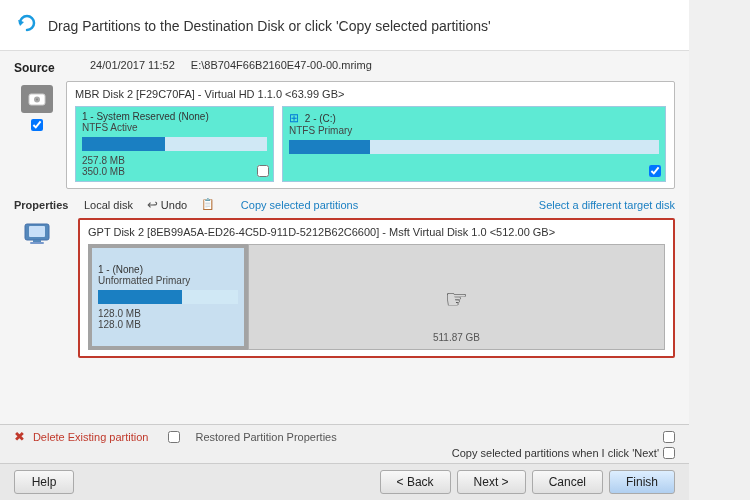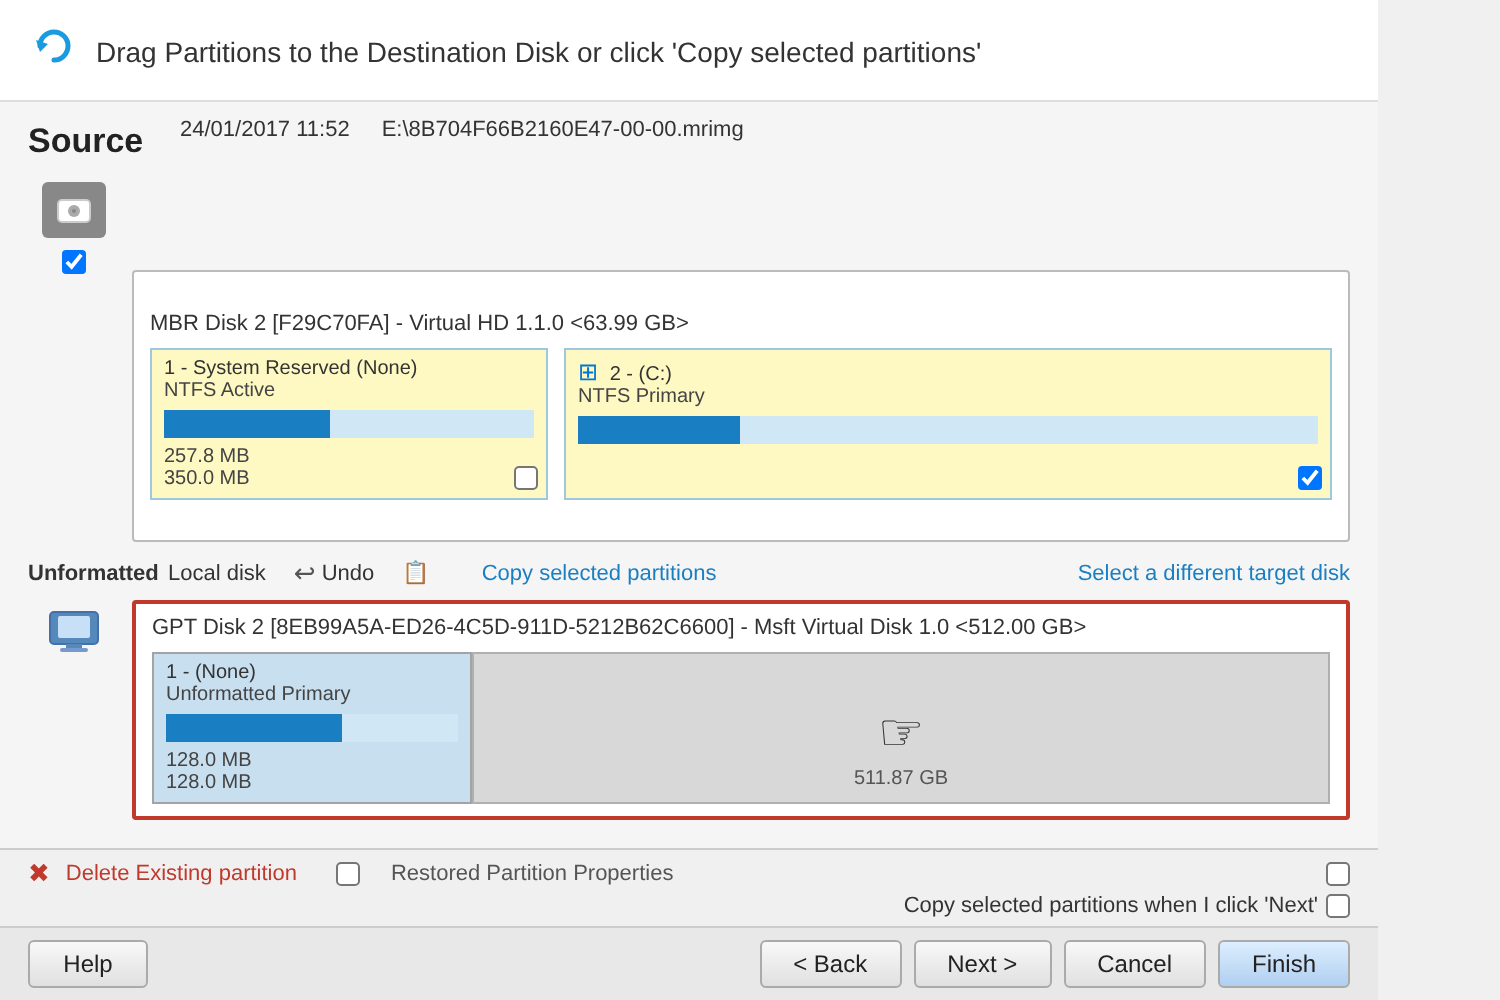--- a/index.html
+++ b/index.html
@@ -48,35 +48,34 @@
     }
     .section-label {
       font-weight: 600;
       font-size: 11px;
       min-width: 70px;
     }
     .disk-panel {
       background: #fff;
       border: 1px solid #bbb;
       border-radius: 2px;
-      padding: 20px 8px;
-      margin-top: 48px;
+      padding: 6px 8px;
     }
     .disk-title {
       font-size: 11px;
       color: #333;
       margin-bottom: 6px;
     }
     .partitions-row {
       display: flex;
       gap: 8px;
     }
     .partition-box {
       flex: 1;
-      background: #fef9c3;
+      background: #5eead4;
       border: 1px solid #a0c8e0;
       padding: 4px 6px;
       position: relative;
     }
     .partition-box.win {
       flex: 2;
     }
     .partition-name {
       font-size: 10px;
       color: #333;
@@ -168,22 +167,22 @@
       color: #333;
       margin-bottom: 6px;
     }
     .dest-partitions-row {
       display: flex;
       gap: 0;
     }
     .dest-partition-left {
       width: 160px;
       background: #c8dff0;
-      border: 1px solid #a3a3a3;
-      padding: 4px 6px;
+      border: 4px solid #a3a3a3;
+      padding: 16px 6px;
     }
     .dest-partition-right {
       flex: 1;
       background: #d8d8d8;
       border: 1px solid #b0b0b0;
       display: flex;
       flex-direction: column;
       align-items: center;
       justify-content: center;
       min-height: 70px;
@@ -299,21 +298,21 @@
         <path d="M4 11 A7 7 0 1 1 11 18" stroke="#1a9be0" stroke-width="2.5" fill="none" stroke-linecap="round"></path>
         <polygon points="2,8 4,14 8,10" fill="#1a9be0"></polygon>
       </svg>
     </span>
     <span class="header-title">Drag Partitions to the Destination Disk or click 'Copy selected partitions'</span>
   </div>
 
   <div class="content">
 
     <div class="section-row">
-      <div style="min-width:70px; font-weight:600; font-size:17px; padding-top:2px;">Source</div>
+      <div style="min-width:70px; font-weight:600; font-size:12px; padding-top:2px;">Source</div>
       <div style="font-size:11px; display:flex; gap:16px; color:#333;">
         <span>24/01/2017 11:52</span>
         <span>E:\8B704F66B2160E47-00-00.mrimg</span>
       </div>
     </div>
 
     <div class="section-row" style="align-items:stretch;">
 
       <div style="display:flex; flex-direction:column; align-items:center; gap:4px; min-width:46px; padding-top:4px;">
         <div class="disk-icon-gray">
@@ -352,21 +351,21 @@
             <div class="partition-bar-container">
               <div class="partition-bar" style="width:22%;"></div>
             </div>
             <input type="checkbox" class="partition-checkbox" checked="" style="">
           </div>
         </div>
       </div>
     </div>
 
     <div class="dest-toolbar" style="margin-top:2px;">
-      <span class="section-label">Unformatted</span>
+      <span class="section-label">Properties</span>
       <span class="dest-local">Local disk</span>
       <span class="dest-undo">
         <span class="undo-arrow">↩</span>
         <span>Undo</span>
       </span>
       <span style="margin-right:6px; color:#888;">📋</span>
       <a class="dest-link">Copy selected partitions</a>
       <span class="dest-spacer"></span>
       <a class="dest-link">Select a different target disk</a>
     </div>
@@ -377,21 +376,21 @@
         <div style="color:#5588bb; font-size:22px;">
           <svg width="28" height="26" viewBox="0 0 28 26" fill="none">
             <rect x="2" y="2" width="24" height="16" rx="2" fill="#5588bb" stroke="#4470aa" stroke-width="1"></rect>
             <rect x="6" y="4" width="16" height="11" rx="1" fill="#c8dff8"></rect>
             <rect x="10" y="18" width="8" height="2" fill="#5588bb"></rect>
             <rect x="7" y="20" width="14" height="2" rx="1" fill="#7799cc"></rect>
           </svg>
         </div>
       </div>
 
-      <div class="dest-panel" style="flex:1; margin-left:0;">
+      <div class="dest-panel" style="flex:1; margin-left:12px;">
         <div class="dest-disk-title">GPT Disk 2 [8EB99A5A-ED26-4C5D-911D-5212B62C6600] - Msft   Virtual Disk   1.0  &lt;512.00 GB&gt;</div>
         <div class="dest-partitions-row">
 
           <div class="dest-partition-left">
             <div class="partition-name">1 - (None)</div>
             <div class="partition-type">Unformatted Primary</div>
             <div class="partition-bar-container">
               <div class="partition-bar" style="width:60%;"></div>
             </div>
             <div class="partition-sizes">

